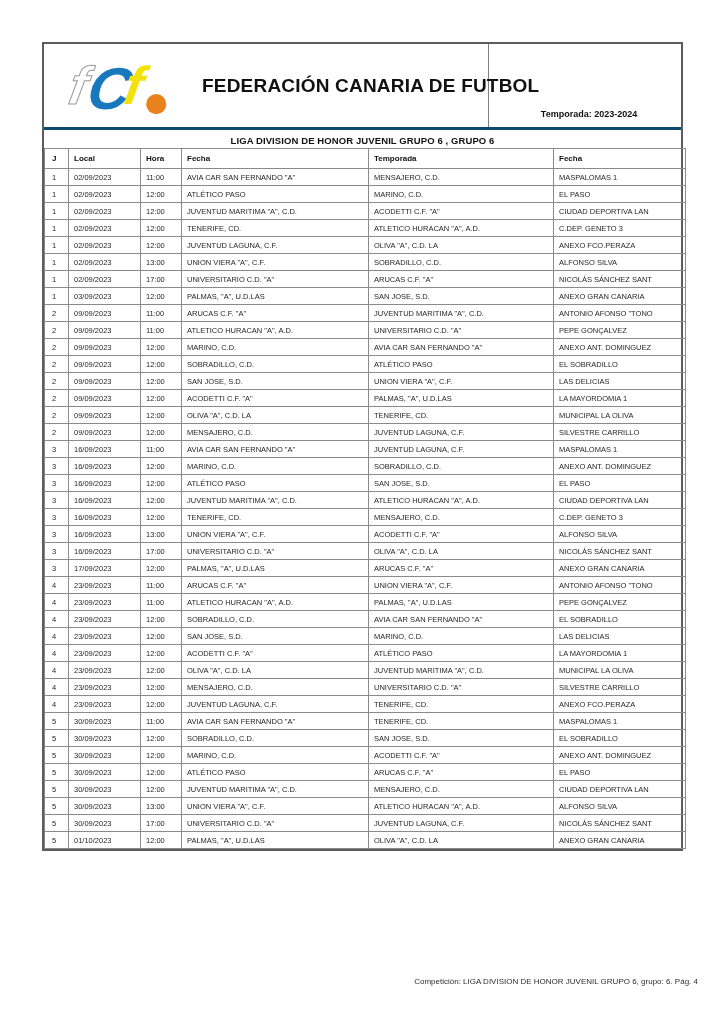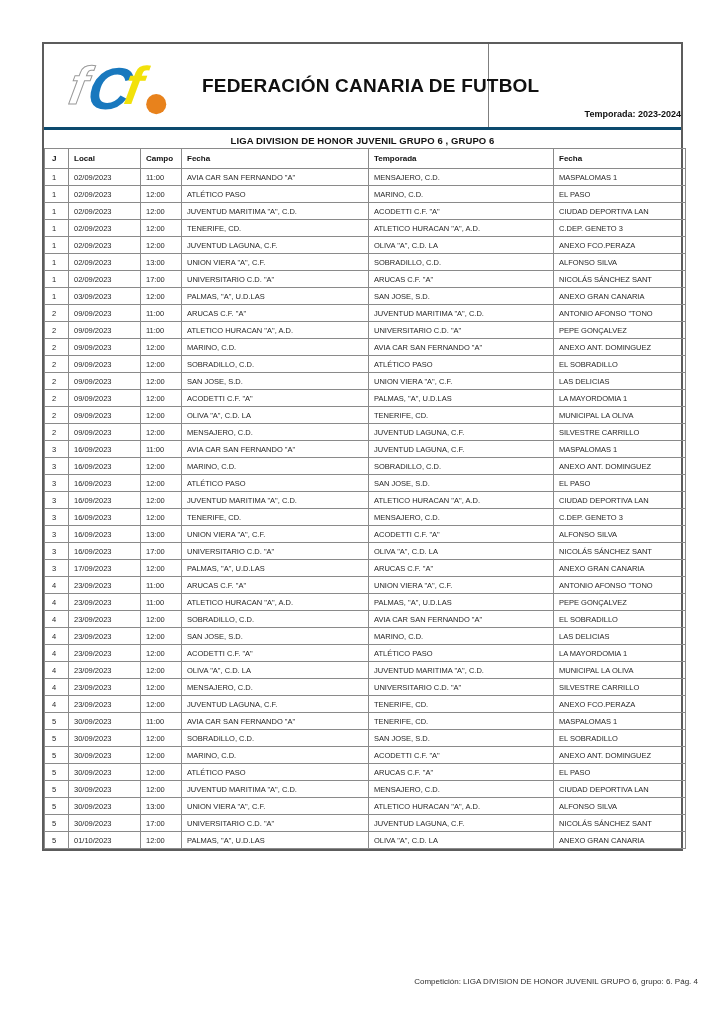--- a/index.html
+++ b/index.html
@@ -17,21 +17,21 @@
     width:445px; border-right:1px solid #7f7f7f;
     display:flex; align-items:center; padding-left:12px;
   }
   .logo-svg { flex:0 0 auto; }
   .fed-name {
     font-size:19px; font-weight:bold; color:#111; margin-left:20px;
     letter-spacing:0.2px; white-space:nowrap;
   }
   .header-right { flex:1; position:relative; }
   .season {
-    position:absolute; bottom:8px; left:8px; right:0; text-align:right;
+    position:absolute; bottom:8px; left:8px; right:0; text-align:center;
     font-weight:bold; font-size:9px; color:#111;
   }
   .title-row {
     height:21px; line-height:21px; text-align:center; font-weight:bold;
     font-size:9.5px; border-top:3px solid #0c4a6e; color:#111;
     letter-spacing:0.1px;
   }
   table.schedule { width:100%; border-collapse:collapse; table-layout:fixed; }
   .schedule th, .schedule td {
     border:1px solid #8a8a8a; vertical-align:middle;
@@ -85,21 +85,21 @@
           <col class="col-fecha">
           <col class="col-hora">
         <col class="col-local">
           <col class="col-visitante">
           <col class="col-campo">
       </colgroup>
       <thead>
         <tr>
           <th class="cell-j">J</th>
           <th>Local</th>
-          <th>Campo</th>
+          <th>Hora</th>
           <th>Fecha</th>
           <th>Temporada</th>
           <th>Fecha</th>
         </tr>
       </thead>
       <tbody>
           <tr>
             <td class="cell-j">1</td>
             <td class="cell-fecha">02/09/2023</td>
             <td class="cell-hora">11:00</td>

